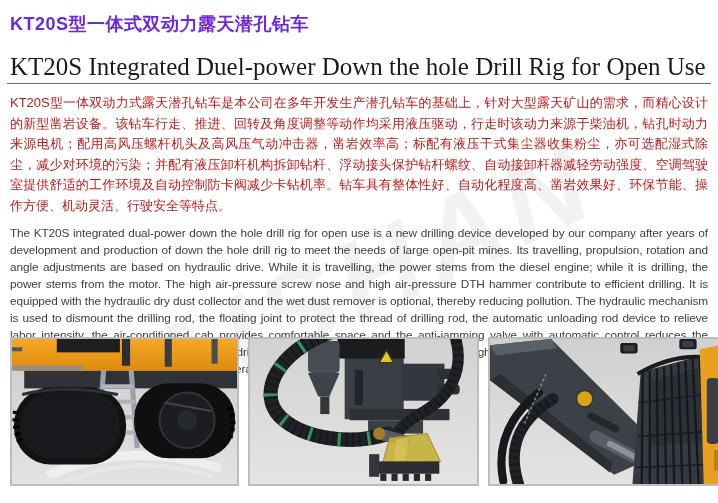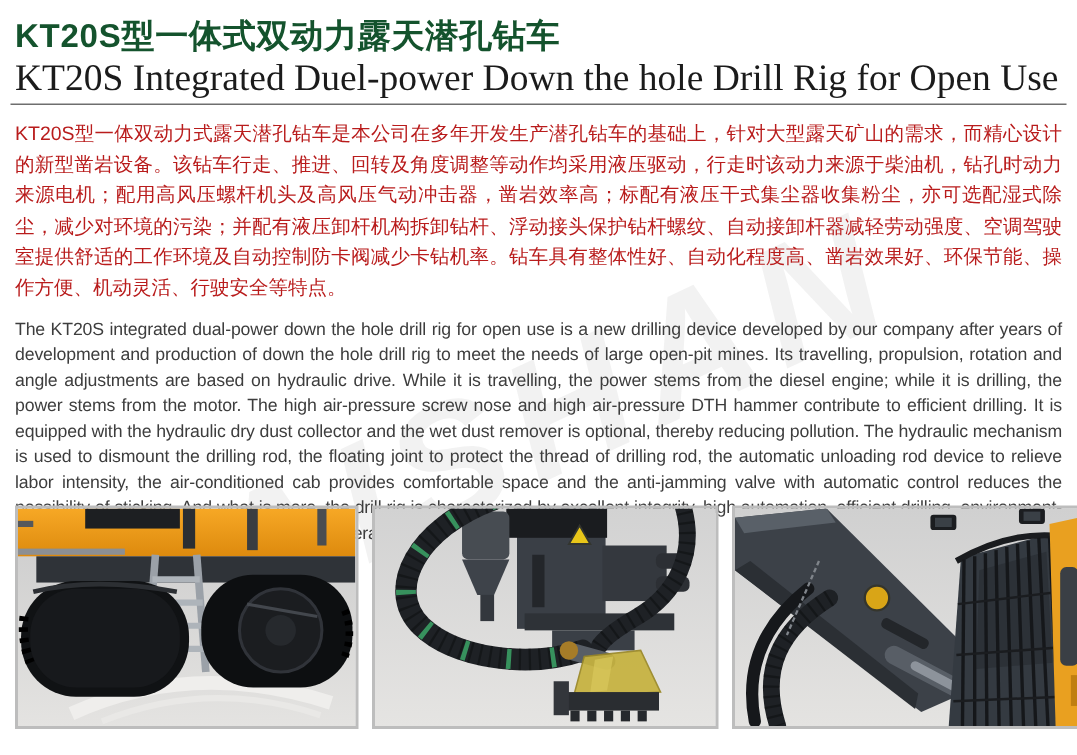--- a/index.html
+++ b/index.html
@@ -21,28 +21,28 @@
     color:rgba(110,110,110,0.09);
     transform:rotate(-25deg);
     transform-origin:left top;
     white-space:nowrap;
     pointer-events:none;
     z-index:0;
   }
   .content{position:relative;z-index:1;}
   .title-zh{
     margin:9px 10px 0 10px;
-    font-size:22px;
+    font-size:18px;
     line-height:30px;
     font-weight:bold;
-    color:#14532d;
+    color:#6d28d9;
     letter-spacing:0.5px;
   }
   .title-en{
-    margin:1px 10px 3px 10px;
+    margin:15px 10px 3px 10px;
     font-family:"Liberation Serif", serif;
     font-weight:normal;
     font-size:25px;
     line-height:26px;
     color:#1b1b1b;
   }
   .rule{
     border:none;
     border-top:1px solid #6e6e6e;
     margin:0 7px;

